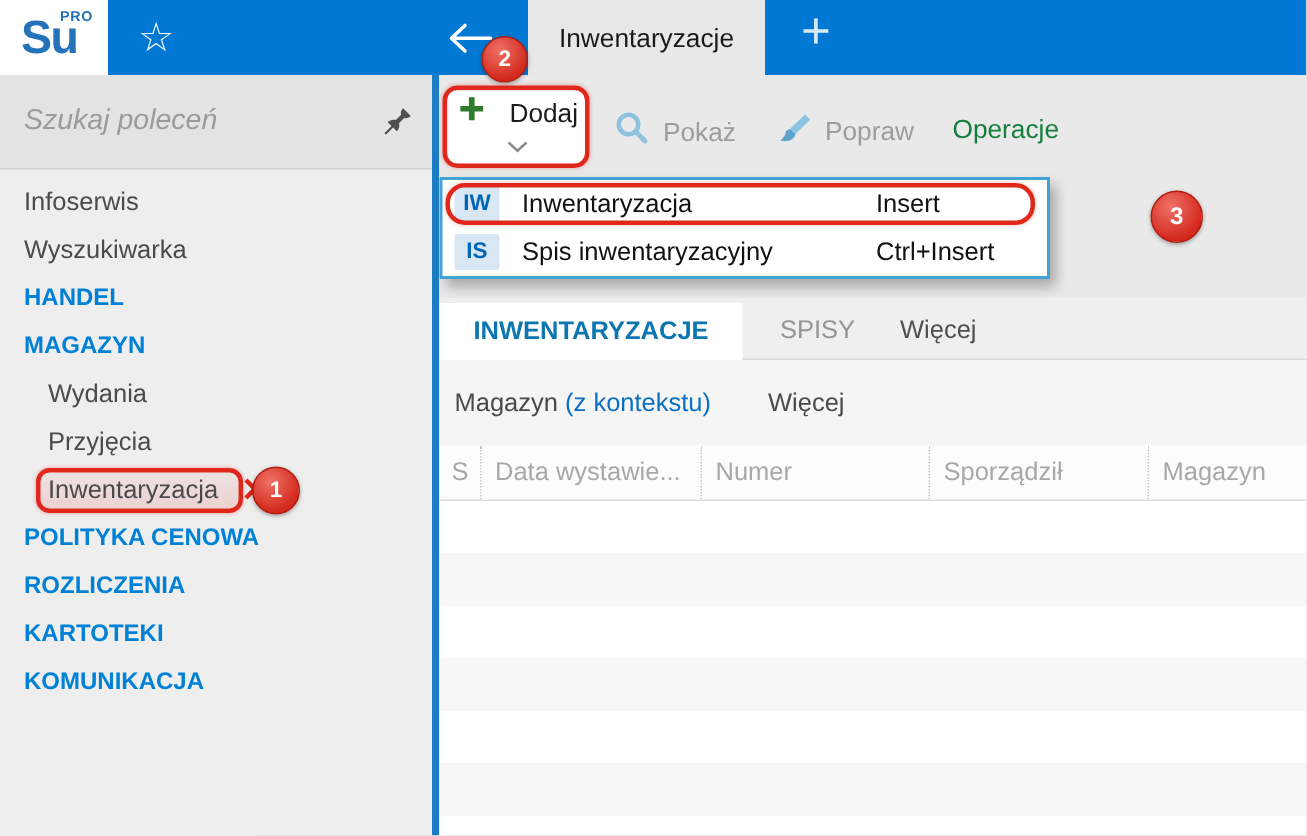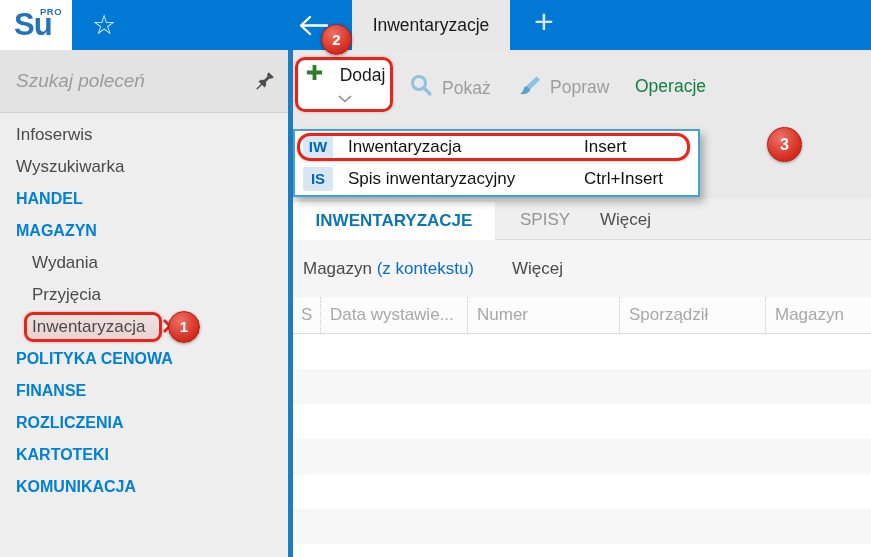--- a/index.html
+++ b/index.html
@@ -63,21 +63,21 @@
     display:flex; flex-direction:column; align-items:center; justify-content:center; cursor:pointer; }
   .add-row { display:flex; align-items:center; gap:16px; font-size:17.5px; color:#1a1a1a; }
   .add-chevron { margin-top:2px; }
   .add-annotation { left:2px; top:7px; width:98px; height:55px; }
   .tool-group { position:absolute; display:flex; align-items:center; gap:9px; font-size:17.5px; }
   .g-show { left:117px; top:24px; color:#9d9d9d; }
   .g-edit { left:221px; top:24px; color:#9d9d9d; }
   .g-ops  { left:342px; top:26px; color:#15803d; cursor:pointer; }
 
   
-  .dropdown { position:absolute; left:293px; top:129px; width:407px; height:68px; background:#fff;
+  .dropdown { position:absolute; left:293px; top:118px; width:407px; height:68px; background:#fff;
     border:2px solid #42a3d5; box-shadow:4px 5px 8px rgba(0,0,0,.28); z-index:7; }
   .dd-item { position:relative; height:32px; display:flex; align-items:center; cursor:pointer; }
   .dd-badge { margin-left:8px; width:30px; height:24px; line-height:24px; text-align:center;
     background:#d9e7f5; color:#0067b6; font-weight:bold; font-size:15px; border-radius:2px; }
   .dd-label { margin-left:15px; font-size:17px; color:#111; }
   .dd-shortcut { position:absolute; left:289px; font-size:17px; color:#111; }
   .dd-annotation { left:2px; top:2px; width:393px; height:28px; border-radius:13px; }
 
   
   .tabstrip { position:absolute; left:0; top:149px; width:578px; height:41px; background:#efefef;
@@ -146,21 +146,20 @@
     </div>
     <div class="nav">
         <div class="nav-item item"><span class="nav-label">Infoserwis</span></div>
         <div class="nav-item item"><span class="nav-label">Wyszukiwarka</span></div>
         <div class="nav-item category"><span class="nav-label">HANDEL</span></div>
         <div class="nav-item category"><span class="nav-label">MAGAZYN</span></div>
         <div class="nav-item subitem"><span class="nav-label">Wydania</span></div>
         <div class="nav-item subitem"><span class="nav-label">Przyjęcia</span></div>
         <div class="nav-item subitem"><span class="nav-label">Inwentaryzacja</span><div class="ann-box"></div><div class="ann-callout"></div><div class="ann-badge badge-1">1</div></div>
         <div class="nav-item category"><span class="nav-label">POLITYKA CENOWA</span></div>
-        <div class="nav-item category"><span class="nav-label">FINANSE</span></div>
         <div class="nav-item category"><span class="nav-label">ROZLICZENIA</span></div>
         <div class="nav-item category"><span class="nav-label">KARTOTEKI</span></div>
         <div class="nav-item category"><span class="nav-label">KOMUNIKACJA</span></div>
       </div>
   </div>
 
   <div class="vsep"></div>
 
   <div class="main">
 

